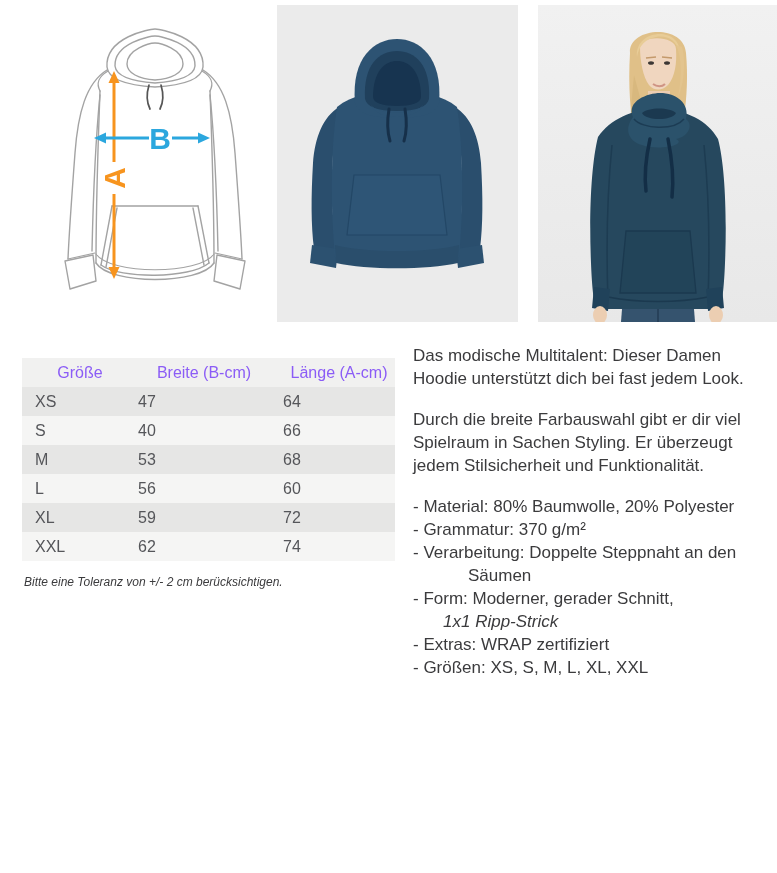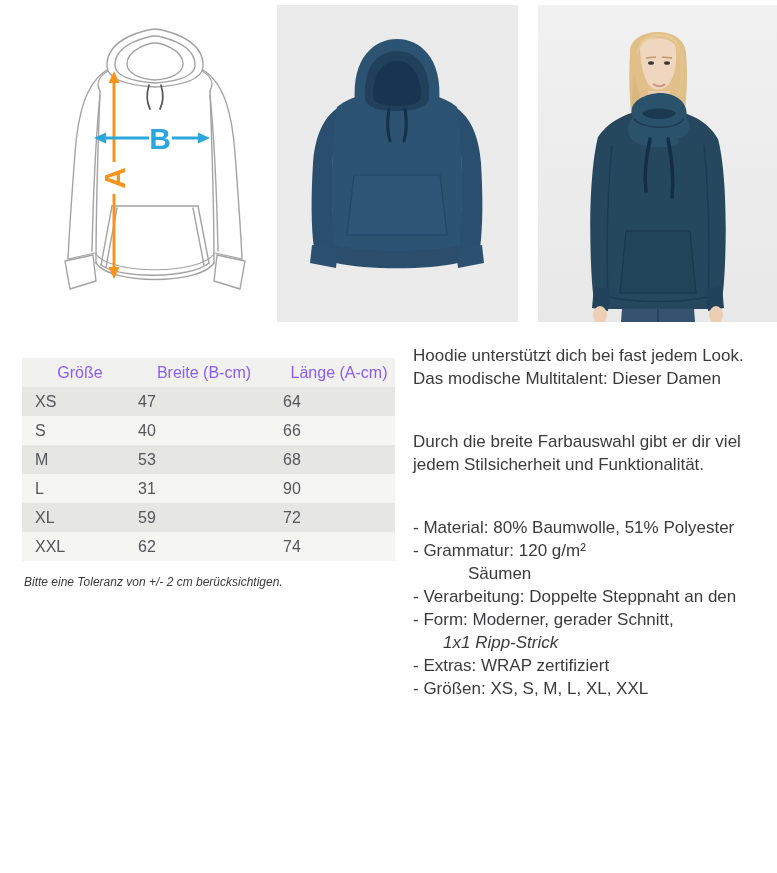--- a/index.html
+++ b/index.html
@@ -31,21 +31,21 @@
     white-space:nowrap;
     font-style:italic;
   }
 
   
   .description{
     position:absolute;left:413px;top:344px;font-size:17px;line-height:23px;
     color:#3b3b3d;
   }
   .desc-line{white-space:nowrap;}
-  .gap{margin-top:40px;}
+  .gap{margin-top:18px;}
   .ind55{padding-left:55px;}
   .ind30{padding-left:30px;font-style:italic;}
 
   .arrow-label{font-weight:bold;font-size:30px;font-family:"Liberation Sans",sans-serif;}
 </style>
 </head>
 <body>
 
 <div class="page">
 
@@ -179,46 +179,47 @@
         <td>40</td>
         <td>66</td>
       </tr>
       <tr class="dark">
         <td>M</td>
         <td>53</td>
         <td>68</td>
       </tr>
       <tr class="light">
         <td>L</td>
-        <td>31</td>
-        <td>90</td>
+        <td>56</td>
+        <td>60</td>
       </tr>
       <tr class="dark">
         <td>XL</td>
         <td>59</td>
         <td>72</td>
       </tr>
       <tr class="light">
         <td>XXL</td>
         <td>62</td>
         <td>74</td>
       </tr>
     </tbody>
   </table>
 
   <div class="tolerance">Bitte eine Toleranz von +/- 2 cm berücksichtigen.</div>
 
   <div class="description">
+    <div class="desc-line">Das modische Multitalent: Dieser Damen</div>
     <div class="desc-line">Hoodie unterstützt dich bei fast jedem Look.</div>
-    <div class="desc-line">Das modische Multitalent: Dieser Damen</div>
     <div class="desc-line gap">Durch die breite Farbauswahl gibt er dir viel</div>
+    <div class="desc-line">Spielraum in Sachen Styling. Er überzeugt</div>
     <div class="desc-line">jedem Stilsicherheit und Funktionalität.</div>
-    <div class="desc-line gap">- Material: 80% Baumwolle, 51% Polyester</div>
-    <div class="desc-line">- Grammatur: 120 g/m²</div>
+    <div class="desc-line gap">- Material: 80% Baumwolle, 20% Polyester</div>
+    <div class="desc-line">- Grammatur: 370 g/m²</div>
+    <div class="desc-line">- Verarbeitung: Doppelte Steppnaht an den</div>
     <div class="desc-line ind55">Säumen</div>
-    <div class="desc-line">- Verarbeitung: Doppelte Steppnaht an den</div>
     <div class="desc-line">- Form: Moderner, gerader Schnitt,</div>
     <div class="desc-line ind30">1x1 Ripp-Strick</div>
     <div class="desc-line">- Extras: WRAP zertifiziert</div>
     <div class="desc-line">- Größen: XS, S, M, L, XL, XXL</div>
   </div>
 
 </div>
 
 </body></html>

